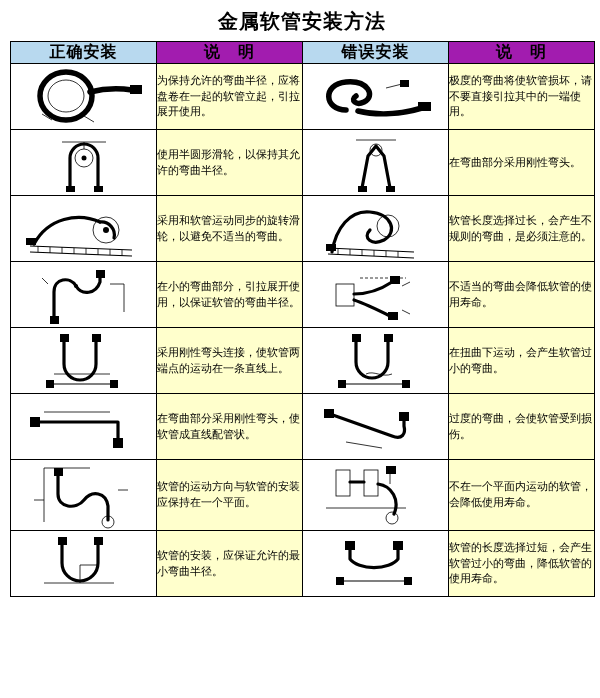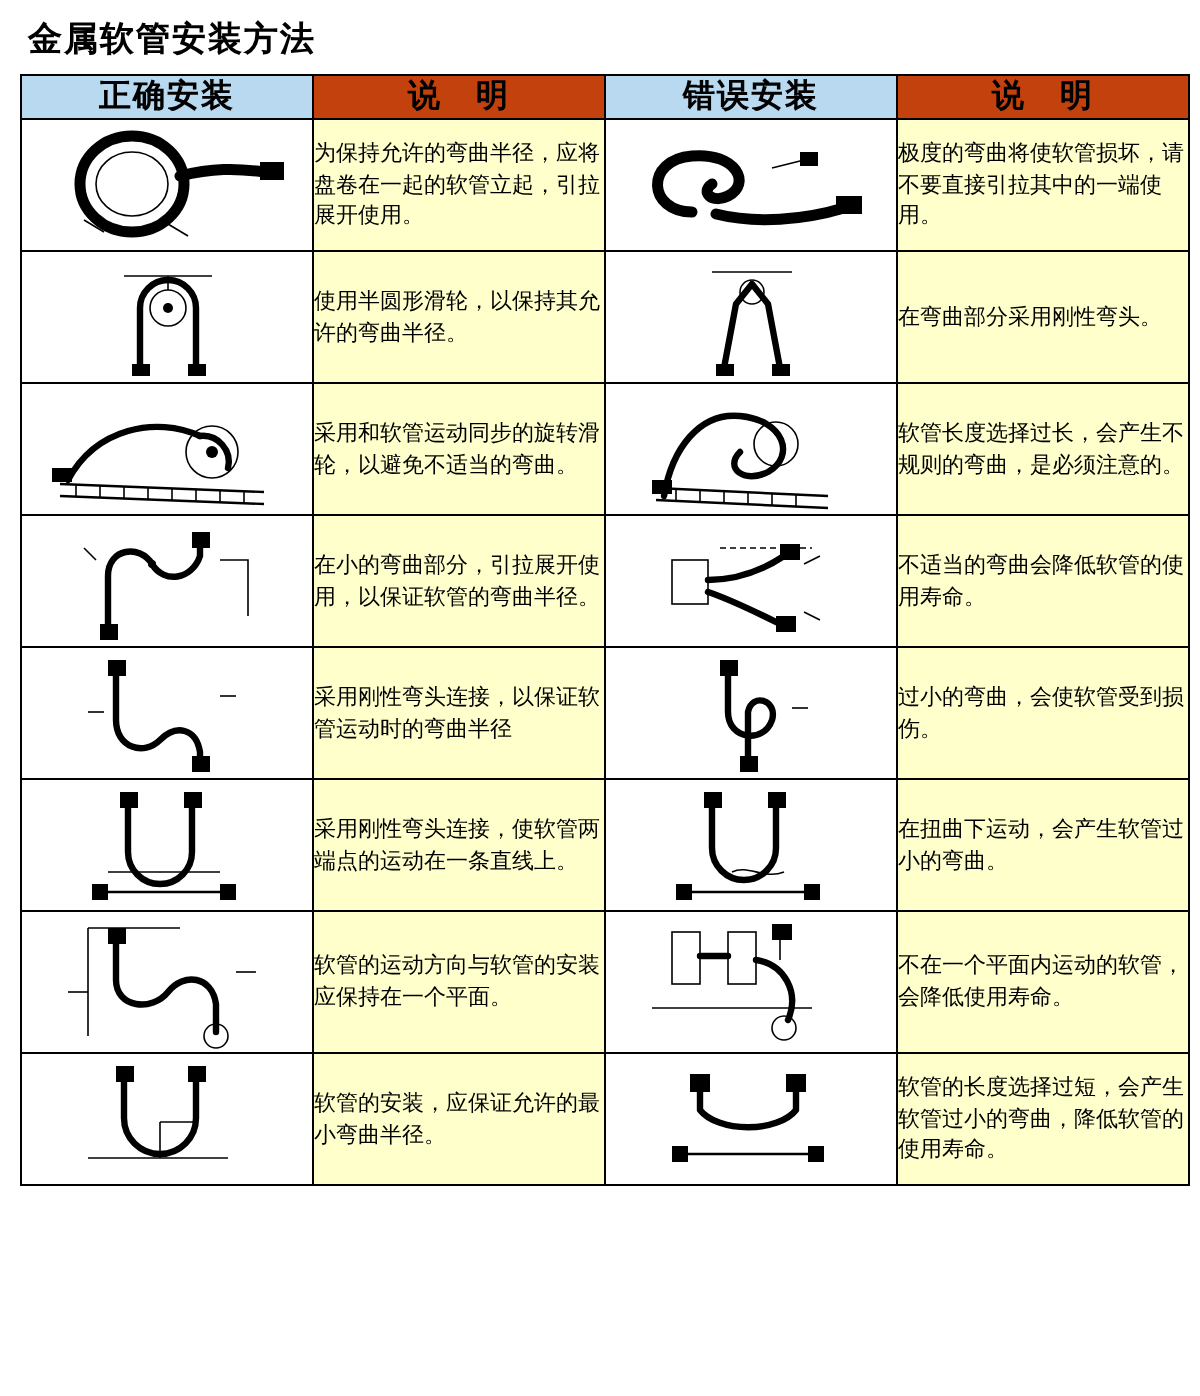--- a/index.html
+++ b/index.html
@@ -15,25 +15,26 @@
     overflow: hidden;
   }
   .page {
     width: 600px;
     height: 698px;
     position: relative;
     box-sizing: border-box;
     padding: 6px 10px 0 10px;
   }
   .doc-title {
-    font-size: 17px;
+    font-size: 20px;
     font-weight: bold;
     letter-spacing: 1px;
     margin: 2px 0 6px 4px;
     color: #000;
+    text-align: center;
   }
   table.hose-table {
     border-collapse: collapse;
     width: 580px;
     table-layout: fixed;
     border: 1px solid #000;
   }
   table.hose-table td, table.hose-table th {
     border: 1px solid #000;
     padding: 0;
@@ -45,21 +46,21 @@
     font-weight: bold;
     height: 20px;
     letter-spacing: 1px;
     text-align: center;
   }
   .col-img {
     width: 145px;
   }
   .col-txt {
     width: 145px;
-    background: #c2410c;
+    background: #a21caf;
   }
   td.img-cell {
     background: #ffffff;
     text-align: center;
     height: 65px;
   }
   td.txt-cell {
     background: #ffffcc;
     font-size: 11px;
     line-height: 1.45;
@@ -219,41 +220,20 @@
             <path class="thick" d="M48 36 C 60 40, 72 46, 84 52"></path>
             <rect x="84" y="12" width="10" height="8" class="fillblk"></rect>
             <rect x="82" y="48" width="10" height="8" class="fillblk"></rect>
             <path class="dash" d="M54 14 L 100 14"></path>
             <path class="thin" d="M96 22 L 104 18 M96 46 L 104 50"></path>
           </svg>
         </td>
         <td class="txt-cell">不适当的弯曲会降低软管的使用寿命。</td>
       </tr>
 
-      <tr>
-        <td class="img-cell">
-          <svg class="fig" width="140" height="62" viewBox="0 0 140 62">
-            <path class="thick" d="M44 8 L 44 34 C 44 48, 58 52, 66 44 C 74 36, 84 38, 86 50 L 86 58"></path>
-            <rect x="40" y="4" width="9" height="8" class="fillblk"></rect>
-            <rect x="82" y="52" width="9" height="8" class="fillblk"></rect>
-            <path class="thin" d="M30 30 L 38 30"></path>
-            <path class="thin" d="M96 22 L 104 22"></path>
-          </svg>
-        </td>
-        <td class="txt-cell">采用刚性弯头连接，以保证软管运动时的弯曲半径</td>
-        <td class="img-cell">
-          <svg class="fig" width="140" height="62" viewBox="0 0 140 62">
-            <path class="thick" d="M58 8 L 58 30 C 58 44, 76 46, 80 34 C 83 24, 70 20, 68 30 L 68 56"></path>
-            <rect x="54" y="4" width="9" height="8" class="fillblk"></rect>
-            <rect x="64" y="52" width="9" height="8" class="fillblk"></rect>
-            <path class="thin" d="M90 28 L 98 28"></path>
-          </svg>
-        </td>
-        <td class="txt-cell">过小的弯曲，会使软管受到损伤。</td>
-      </tr>
 
       <tr>
         <td class="img-cell">
           <svg class="fig" width="140" height="62" viewBox="0 0 140 62">
             <path class="thick" d="M50 8 L 50 34 A 16 16 0 0 0 82 34 L 82 8"></path>
             <rect x="46" y="4" width="9" height="8" class="fillblk"></rect>
             <rect x="78" y="4" width="9" height="8" class="fillblk"></rect>
             <path class="ln" d="M36 54 L 100 54"></path>
             <rect x="32" y="50" width="8" height="8" class="fillblk"></rect>
             <rect x="96" y="50" width="8" height="8" class="fillblk"></rect>
@@ -268,20 +248,40 @@
             <rect x="78" y="4" width="9" height="8" class="fillblk"></rect>
             <path class="ln" d="M36 54 L 100 54"></path>
             <rect x="32" y="50" width="8" height="8" class="fillblk"></rect>
             <rect x="96" y="50" width="8" height="8" class="fillblk"></rect>
             <path class="thin" d="M60 44 C 68 40, 76 48, 86 44"></path>
           </svg>
         </td>
         <td class="txt-cell">在扭曲下运动，会产生软管过小的弯曲。</td>
       </tr>
 
+      <tr>
+        <td class="img-cell">
+          <svg class="fig" width="140" height="62" viewBox="0 0 140 62">
+            <path class="thick" d="M22 26 L 104 26 L 104 44"></path>
+            <rect x="16" y="21" width="10" height="10" class="fillblk"></rect>
+            <rect x="99" y="42" width="10" height="10" class="fillblk"></rect>
+            <path class="thin" d="M30 16 L 96 16"></path>
+          </svg>
+        </td>
+        <td class="txt-cell">在弯曲部分采用刚性弯头，使软管成直线配管状。</td>
+        <td class="img-cell">
+          <svg class="fig" width="140" height="62" viewBox="0 0 140 62">
+            <path class="thick" d="M24 18 L 86 40 C 96 44, 100 38, 98 30 L 98 22"></path>
+            <rect x="18" y="13" width="10" height="9" class="fillblk"></rect>
+            <rect x="93" y="16" width="10" height="9" class="fillblk"></rect>
+            <path class="thin" d="M40 46 L 76 52"></path>
+          </svg>
+        </td>
+        <td class="txt-cell">过度的弯曲，会使软管受到损伤。</td>
+      </tr>
 
       <tr>
         <td class="img-cell">
           <svg class="fig" width="140" height="70" viewBox="0 0 140 70">
             <path class="thin" d="M30 8 L 30 62 M30 8 L 76 8"></path>
             <path class="thick" d="M44 12 L 44 34 C 44 48, 62 50, 70 40 C 78 30, 92 32, 94 46 L 94 60"></path>
             <rect x="40" y="8" width="9" height="8" class="fillblk"></rect>
             <circle cx="94" cy="62" r="6" class="thin"></circle>
             <path class="thin" d="M20 40 L 30 40"></path>
             <path class="thin" d="M104 30 L 114 30"></path>

